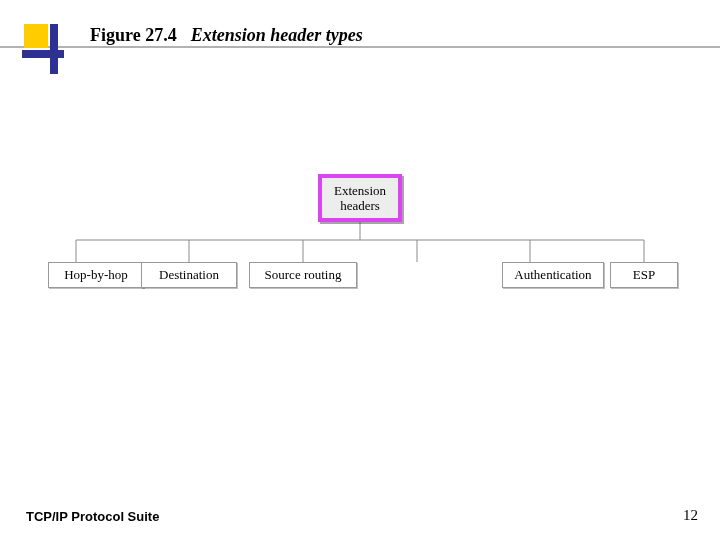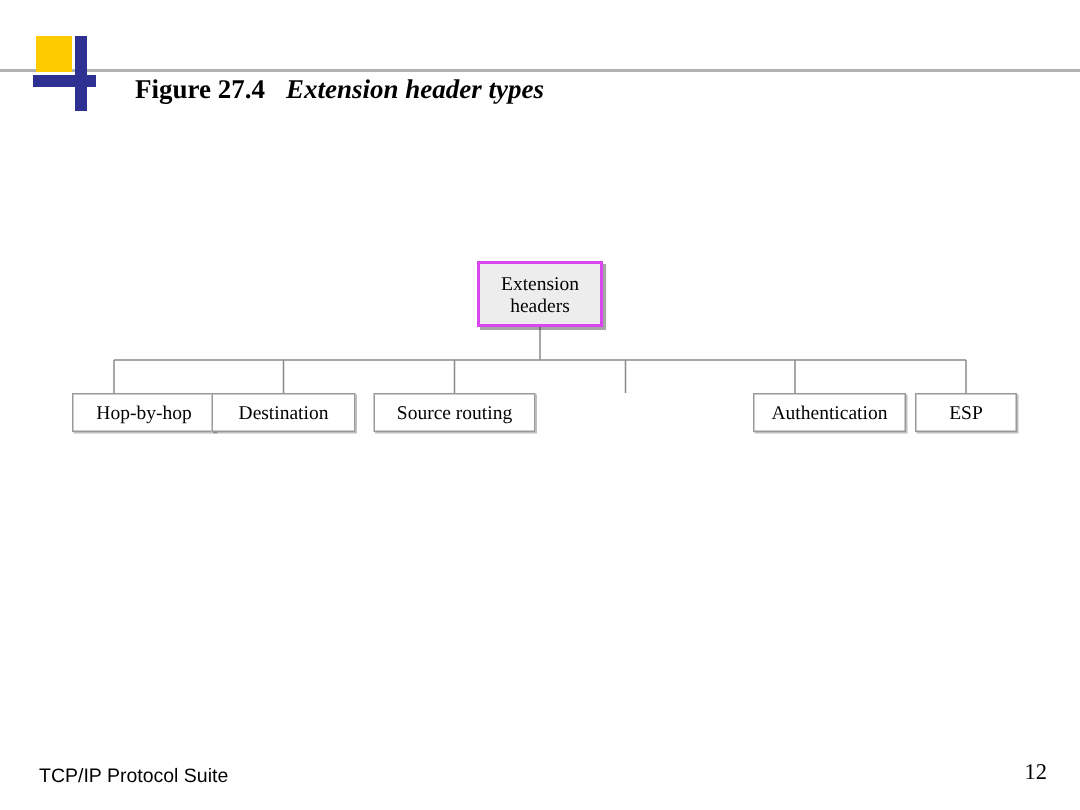--- a/index.html
+++ b/index.html
@@ -61,21 +61,20 @@
     height: 50px;
     background: #2e3192;
   }
   .title {
     position: absolute;
     left: 90px;
     top: 14px;
     font-size: 18px;
     line-height: 22px;
     white-space: nowrap;
-    margin-top: 24px;
   }
   .title .num {
     font-weight: bold;
     margin-right: 14px;
   }
   .title .text {
     font-style: italic;
     font-weight: bold;
   }
 
@@ -84,21 +83,21 @@
     position: absolute;
     left: 20px;
     top: 170px;
     width: 680px;
     height: 170px;
   }
 
   .root-box {
     position: absolute;
     box-sizing: border-box;
-    border: 2px solid #d946ef;
+    border: 4px solid #d946ef;
     background: #ededed;
     box-shadow: 2px 2px 0 rgba(0,0,0,0.35);
     text-align: center;
     font-size: 13px;
     line-height: 15px;
     padding: 5px 8px;
   }
 
   .leaf-box {
     position: absolute;
@@ -124,21 +123,21 @@
     stroke-width: 1;
   }
 
   
   .footer-left {
     position: absolute;
     left: 26px;
     bottom: 16px;
     font-family: Verdana, Arial, sans-serif;
     font-size: 13px;
-    font-weight: normal;
+    font-weight: bold;
   }
   .footer-right {
     position: absolute;
     right: 22px;
     bottom: 16px;
     font-family: Liberation Serif, serif;
     font-size: 15px;
     text-align: right;
   }
 </style>

